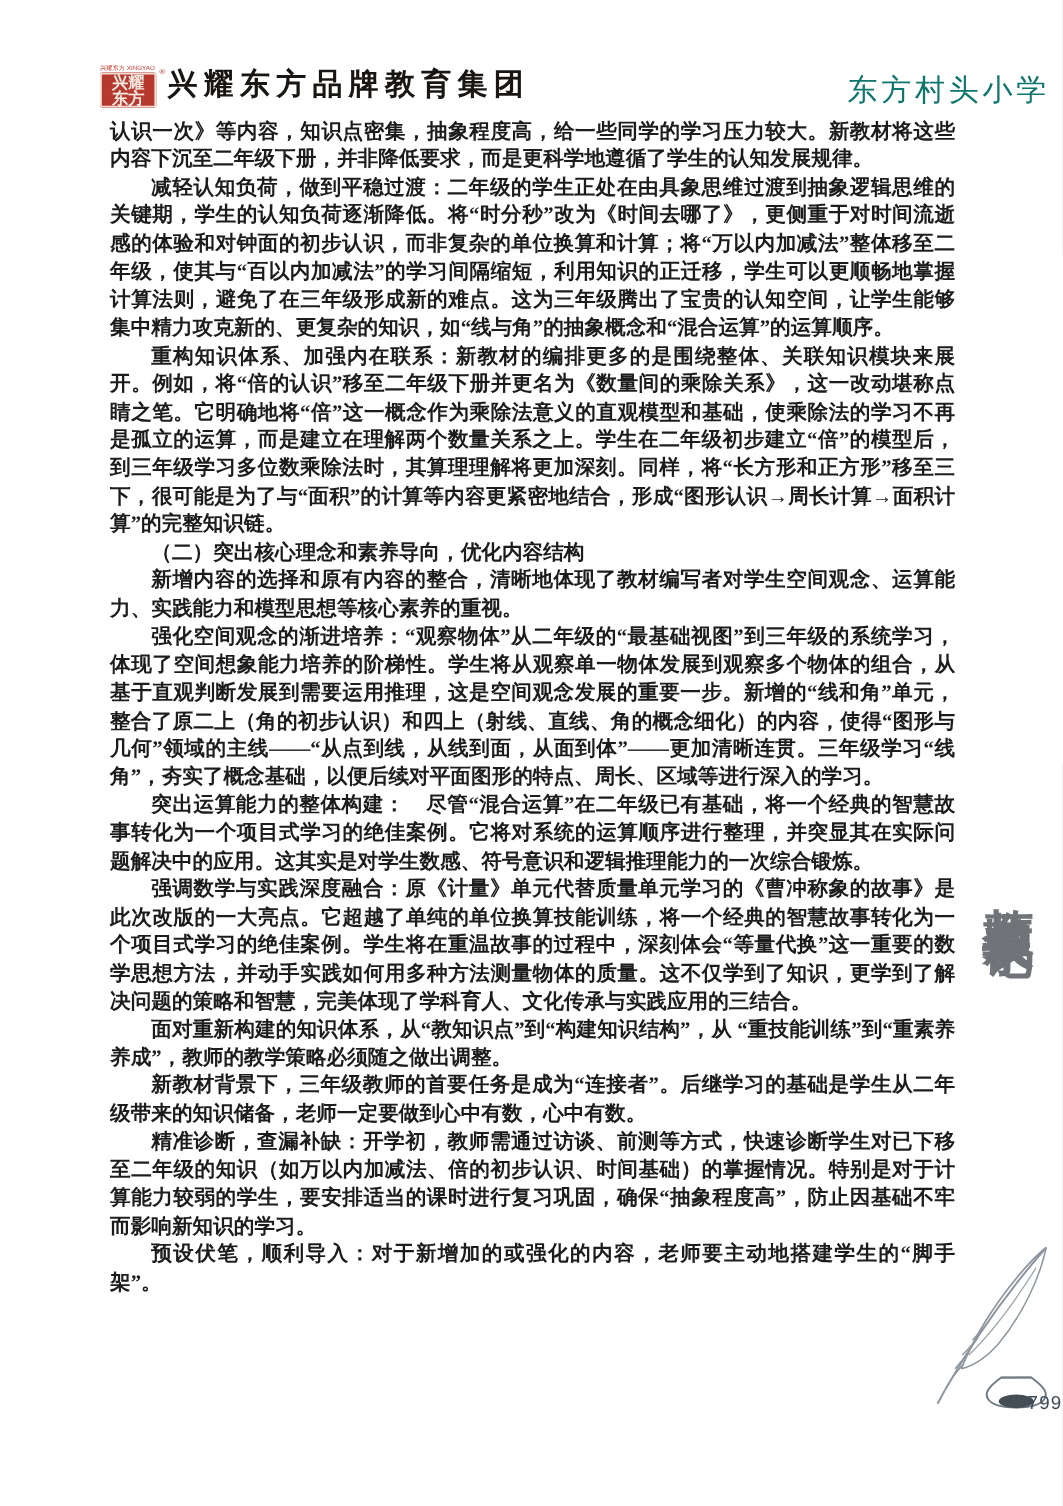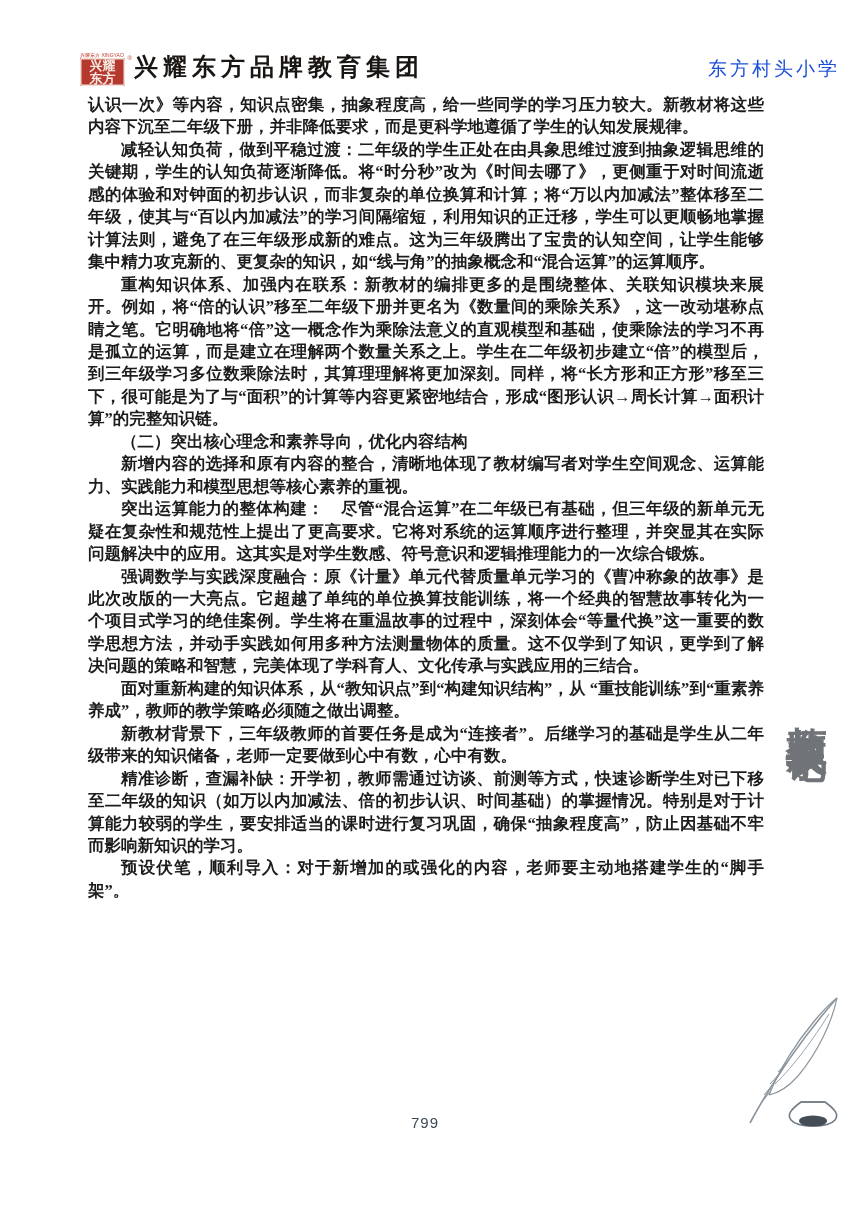--- a/index.html
+++ b/index.html
@@ -28,21 +28,21 @@
     font-family:"Liberation Sans",sans-serif;
   }
   .brand{
     position:absolute;left:134px;top:51px;
     font-size:24px;font-weight:bold;color:#181512;
     letter-spacing:5px;font-family:"DejaVu Serif","Liberation Serif",serif;
     white-space:nowrap;
   }
   .school{
     position:absolute;right:10px;top:56px;
-    font-size:19px;color:#1d4ed8;letter-spacing:3px;white-space:nowrap;
+    font-size:24px;color:#0f766e;letter-spacing:3px;white-space:nowrap;
   }
   
   .body-text{
     position:absolute;left:88px;top:94px;width:676px;
     font-size:16.5px;line-height:22.45px;color:#1c1c1c;
     text-align:justify;
     font-weight:bold;
   }
   .para{margin:0;text-indent:2em;}
   .para.no-indent{text-indent:0;}
@@ -51,21 +51,21 @@
     position:absolute;left:780px;top:694px;height:276px;
     writing-mode:vertical-rl;text-orientation:upright;
     font-size:41px;color:#5d6166;letter-spacing:3px;
     font-family:"DejaVu Serif","Liberation Serif",serif;
     font-weight:bold;opacity:.88;
   }
   
   .quill{position:absolute;left:742px;top:992px;}
   
   .pagenum{
-    position:absolute;left:0;right:0;top:1114px;text-align:center;
+    position:absolute;left:0;right:0;top:1114px;text-align:right;
     font-size:15px;color:#3d4a57;letter-spacing:1px;
     font-family:"Liberation Sans","DejaVu Sans",sans-serif;
   }
 </style>
 </head>
 <body>
 
 <div class="page">
 
   <div class="logo">
@@ -78,21 +78,22 @@
   <div class="brand">兴耀东方品牌教育集团</div>
   <div class="school">东方村头小学</div>
 
   <div class="body-text">
 
   <p class="para no-indent">认识一次》等内容，知识点密集，抽象程度高，给一些同学的学习压力较大。新教材将这些内容下沉至二年级下册，并非降低要求，而是更科学地遵循了学生的认知发展规律。</p>
       <p class="para">减轻认知负荷，做到平稳过渡：二年级的学生正处在由具象思维过渡到抽象逻辑思维的关键期，学生的认知负荷逐渐降低。将“时分秒”改为《时间去哪了》，更侧重于对时间流逝感的体验和对钟面的初步认识，而非复杂的单位换算和计算；将“万以内加减法”整体移至二年级，使其与“百以内加减法”的学习间隔缩短，利用知识的正迁移，学生可以更顺畅地掌握计算法则，避免了在三年级形成新的难点。这为三年级腾出了宝贵的认知空间，让学生能够集中精力攻克新的、更复杂的知识，如“线与角”的抽象概念和“混合运算”的运算顺序。</p>
       <p class="para">重构知识体系、加强内在联系：新教材的编排更多的是围绕整体、关联知识模块来展开。例如，将“倍的认识”移至二年级下册并更名为《数量间的乘除关系》，这一改动堪称点睛之笔。它明确地将“倍”这一概念作为乘除法意义的直观模型和基础，使乘除法的学习不再是孤立的运算，而是建立在理解两个数量关系之上。学生在二年级初步建立“倍”的模型后，到三年级学习多位数乘除法时，其算理理解将更加深刻。同样，将“长方形和正方形”移至三下，很可能是为了与“面积”的计算等内容更紧密地结合，形成“图形认识→周长计算→面积计算”的完整知识链。</p>
       <p class="para">（二）突出核心理念和素养导向，优化内容结构</p>
       <p class="para">新增内容的选择和原有内容的整合，清晰地体现了教材编写者对学生空间观念、运算能力、实践能力和模型思想等核心素养的重视。</p>
-      <p class="para">突出运算能力的整体构建：　尽管“混合运算”在二年级已有基础，但三年级的新单元无疑在复杂性和规范性上提出了更高要求。它将对系统的运算顺序进行整理，并突显其在实际问题解决中的应用。这其实是对学生数感、符号意识和逻辑推理能力的一次综合锻炼。</p>
+      <p class="para">强化空间观念的渐进培养：“观察物体”从二年级的“最基础视图”到三年级的系统学习，体现了空间想象能力培养的阶梯性。学生将从观察单一物体发展到观察多个物体的组合，从基于直观判断发展到需要运用推理，这是空间观念发展的重要一步。新增的“线和角”单元，整合了原二上（角的初步认识）和四上（射线、直线、角的概念细化）的内容，使得“图形与几何”领域的主线——“从点到线，从线到面，从面到体”——更加清晰连贯。三年级学习“线角”，夯实了概念基础，以便后续对平面图形的特点、周长、区域等进行深入的学习。</p>
+      <p class="para">突出运算能力的整体构建：　尽管“混合运算”在二年级已有基础，将一个经典的智慧故事转化为一个项目式学习的绝佳案例。它将对系统的运算顺序进行整理，并突显其在实际问题解决中的应用。这其实是对学生数感、符号意识和逻辑推理能力的一次综合锻炼。</p>
       <p class="para">强调数学与实践深度融合：原《计量》单元代替质量单元学习的《曹冲称象的故事》是此次改版的一大亮点。它超越了单纯的单位换算技能训练，将一个经典的智慧故事转化为一个项目式学习的绝佳案例。学生将在重温故事的过程中，深刻体会“等量代换”这一重要的数学思想方法，并动手实践如何用多种方法测量物体的质量。这不仅学到了知识，更学到了解决问题的策略和智慧，完美体现了学科育人、文化传承与实践应用的三结合。</p>
       <p class="para">面对重新构建的知识体系，从“教知识点”到“构建知识结构”，从 “重技能训练”到“重素养养成”，教师的教学策略必须随之做出调整。</p>
       <p class="para">新教材背景下，三年级教师的首要任务是成为“连接者”。后继学习的基础是学生从二年级带来的知识储备，老师一定要做到心中有数，心中有数。</p>
       <p class="para">精准诊断，查漏补缺：开学初，教师需通过访谈、前测等方式，快速诊断学生对已下移至二年级的知识（如万以内加减法、倍的初步认识、时间基础）的掌握情况。特别是对于计算能力较弱的学生，要安排适当的课时进行复习巩固，确保“抽象程度高”，防止因基础不牢而影响新知识的学习。</p>
       <p class="para">预设伏笔，顺利导入：对于新增加的或强化的内容，老师要主动地搭建学生的“脚手架”。</p>
     </div>
 
   <div class="stamp">教师成长手记</div>
 
   <svg class="quill" width="106" height="136" viewBox="0 0 106 136" fill="none">

